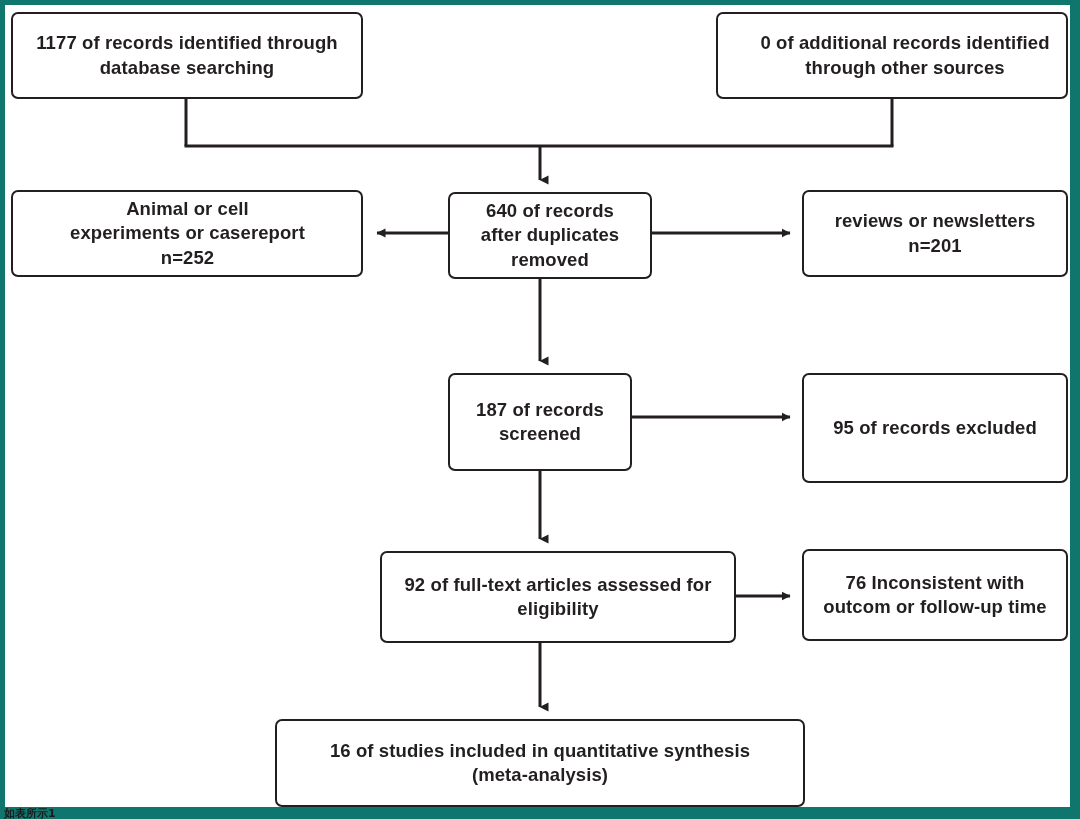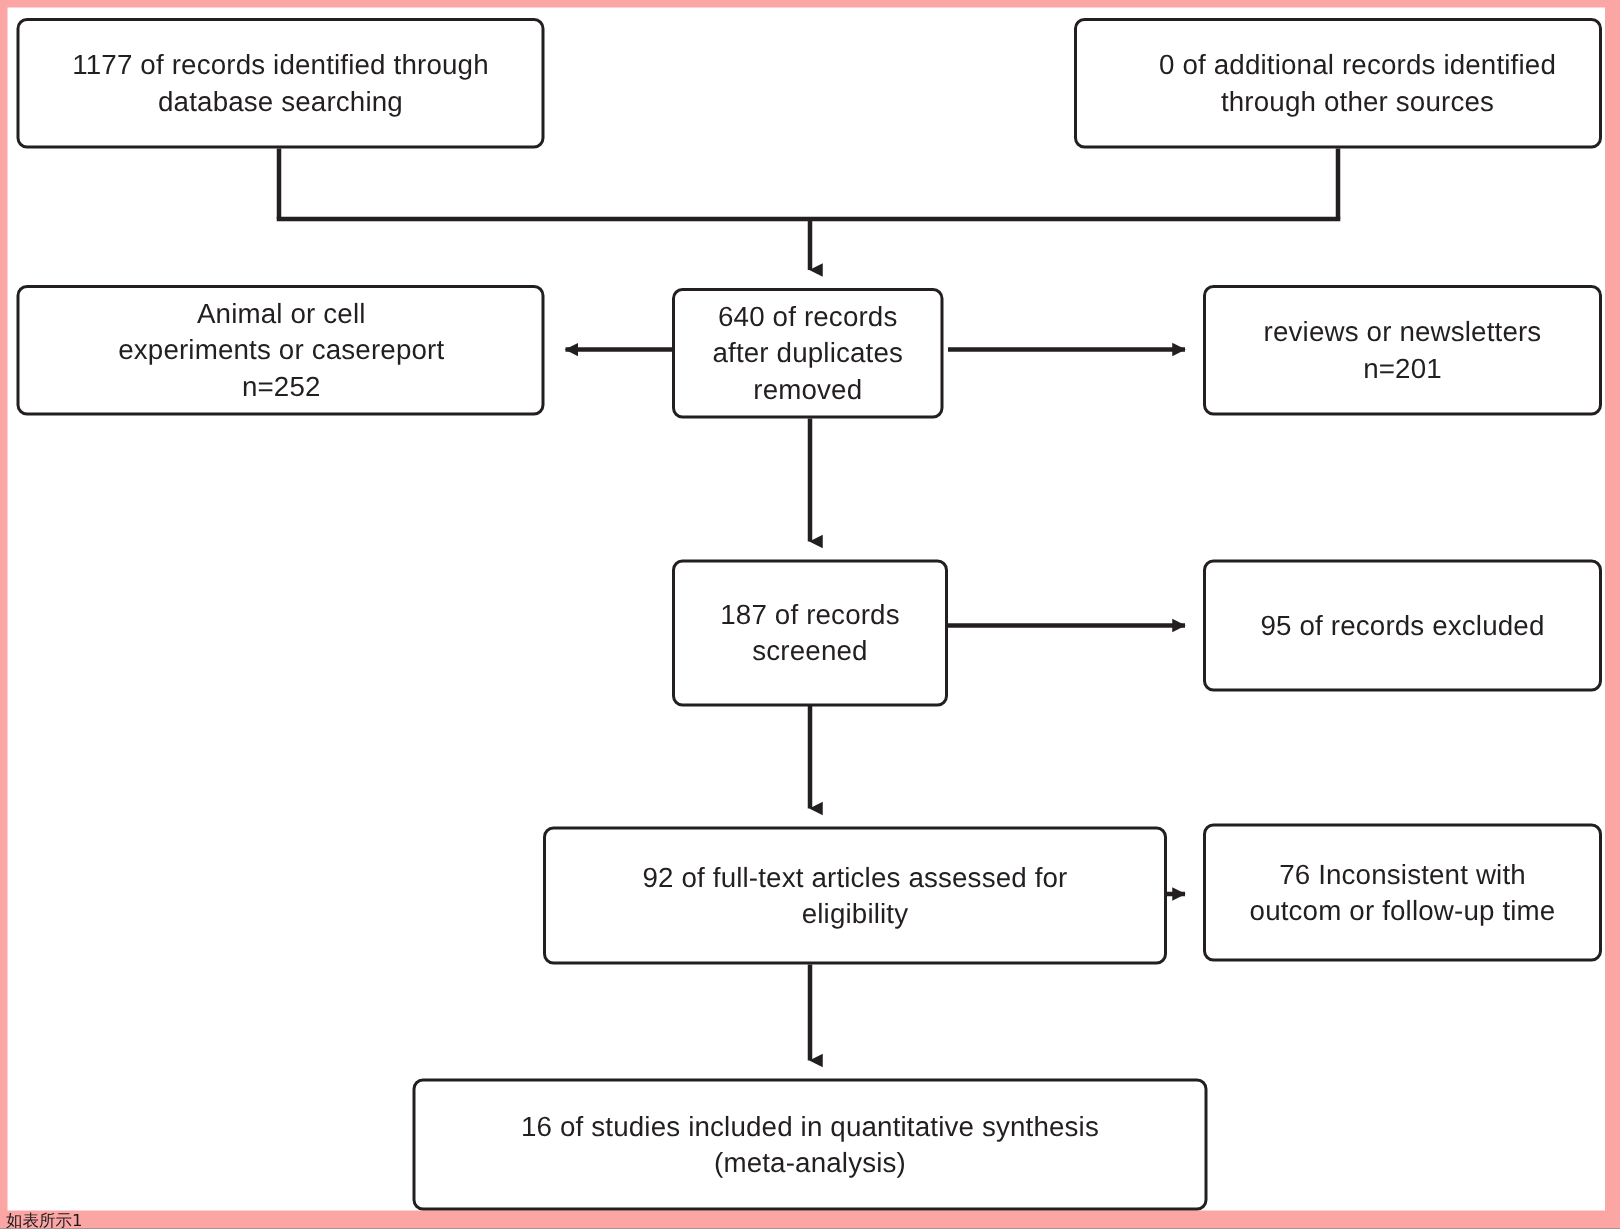--- a/index.html
+++ b/index.html
@@ -8,22 +8,23 @@
     padding: 0;
     background: #6b6b6b;
   }
   body {
     font-family: "Liberation Sans", "DejaVu Sans", sans-serif;
   }
   #page {
     position: relative;
     width: 1080px;
     height: 819px;
-    background: #fca5a5;
+    background: #0f766e;
     overflow: hidden;
+    font-weight: bold;
   }
   
   #canvas {
     position: absolute;
     left: 5px;
     top: 5px;
     width: 1065px;
     height: 802px;
     background: #ffffff;
   }
@@ -50,25 +51,25 @@
     font-size: 18.5px;
     line-height: 1.32;
     letter-spacing: 0.1px;
     white-space: pre-line;
     padding: 2px 10px;
   }
   
   #node-identified-db      { left: 11px;  top: 12px;  width: 352px; height: 87px; }
   #node-identified-other   { left: 716px; top: 12px;  width: 352px; height: 87px; padding-left: 36px; }
   #node-excluded-animal    { left: 11px;  top: 190px; width: 352px; height: 87px; padding-left: 11px; }
-  #node-after-duplicates   { left: 448px; top: 192px; width: 181px; height: 87px; }
+  #node-after-duplicates   { left: 448px; top: 192px; width: 204px; height: 87px; }
   #node-excluded-reviews   { left: 802px; top: 190px; width: 266px; height: 87px; }
   #node-screened           { left: 448px; top: 373px; width: 184px; height: 98px; }
-  #node-records-excluded   { left: 802px; top: 373px; width: 266px; height: 88px; }
-  #node-fulltext           { left: 362px; top: 551px; width: 416px; height: 92px; }
+  #node-records-excluded   { left: 802px; top: 373px; width: 266px; height: 110px; }
+  #node-fulltext           { left: 380px; top: 551px; width: 356px; height: 92px; }
   #node-inconsistent       { left: 802px; top: 549px; width: 266px; height: 92px; }
   #node-included           { left: 275px; top: 719px; width: 530px; height: 88px; }
 
   
   #caption-clipped {
     position: absolute;
     left: 4px;
     top: 806px;
     width: 200px;
     height: 13px;

